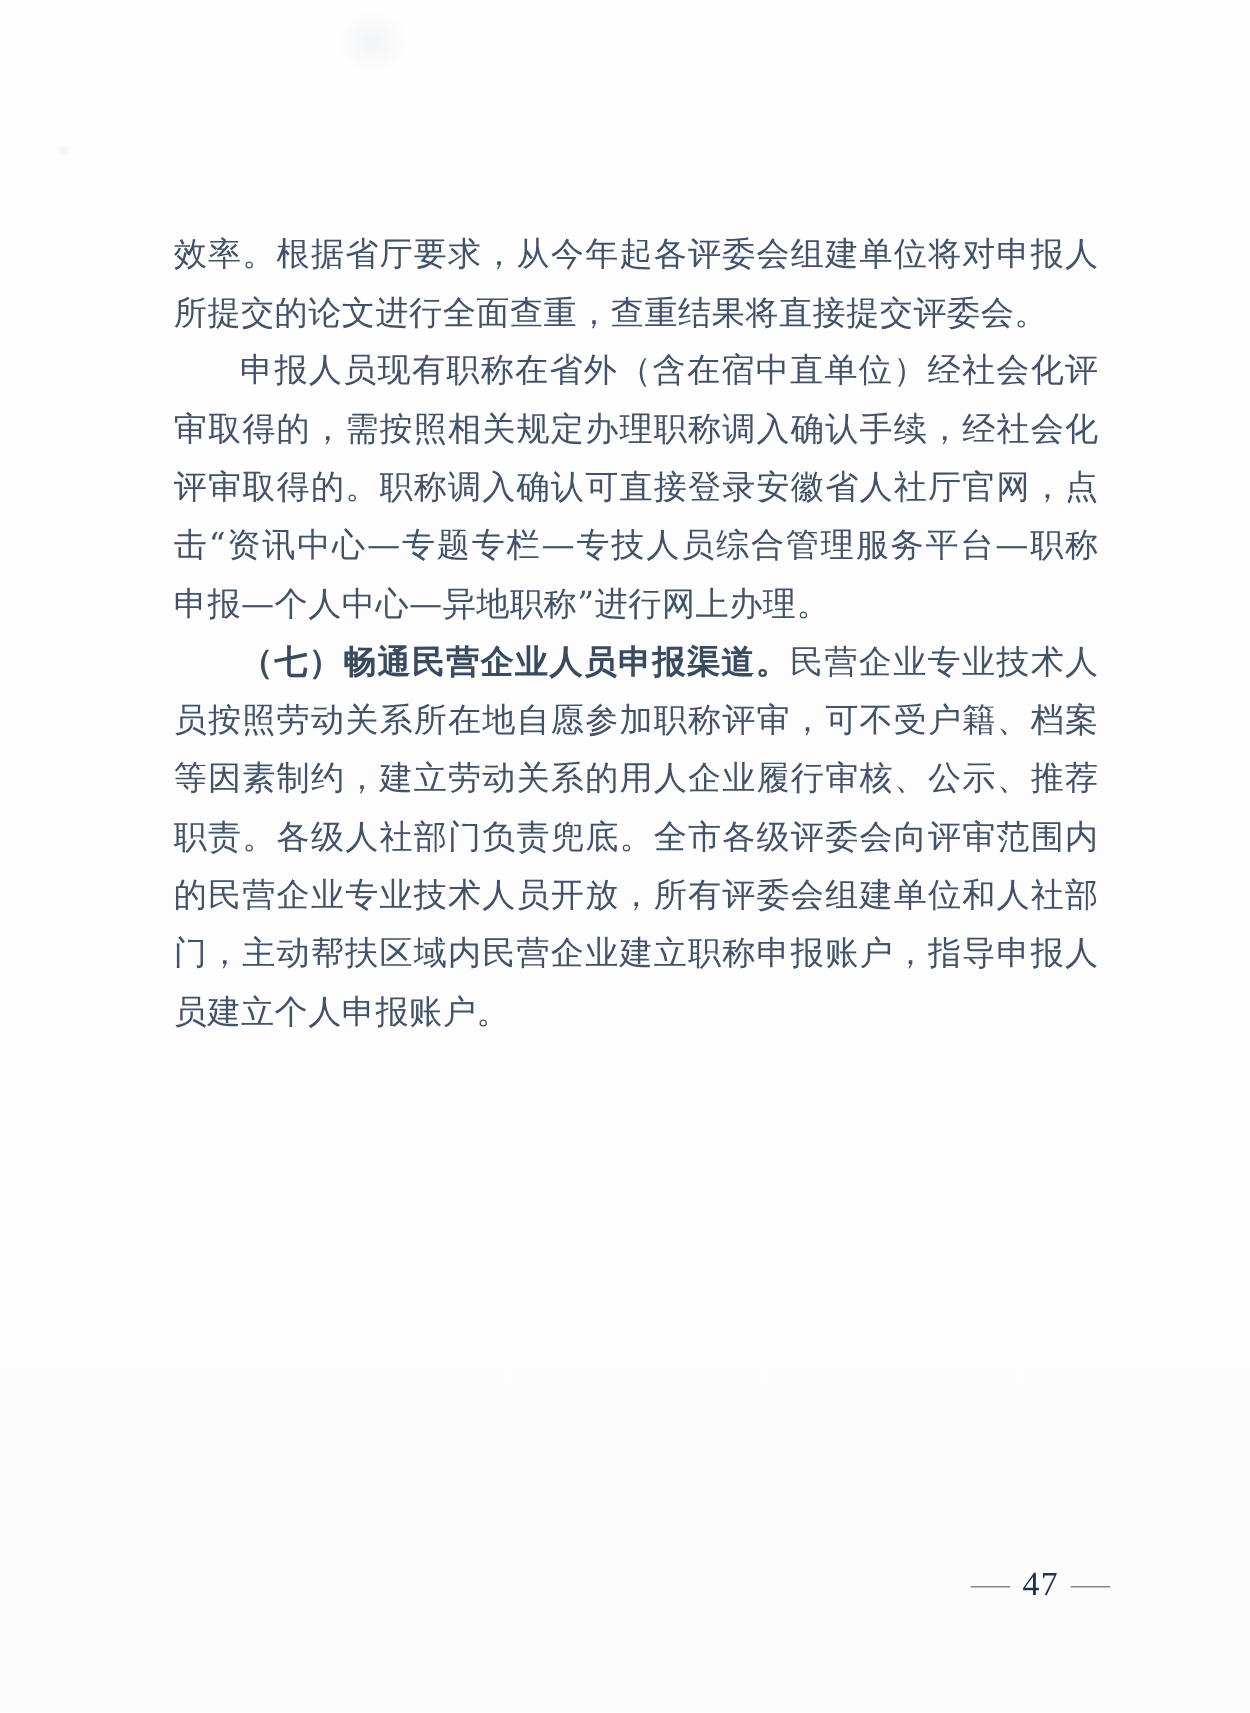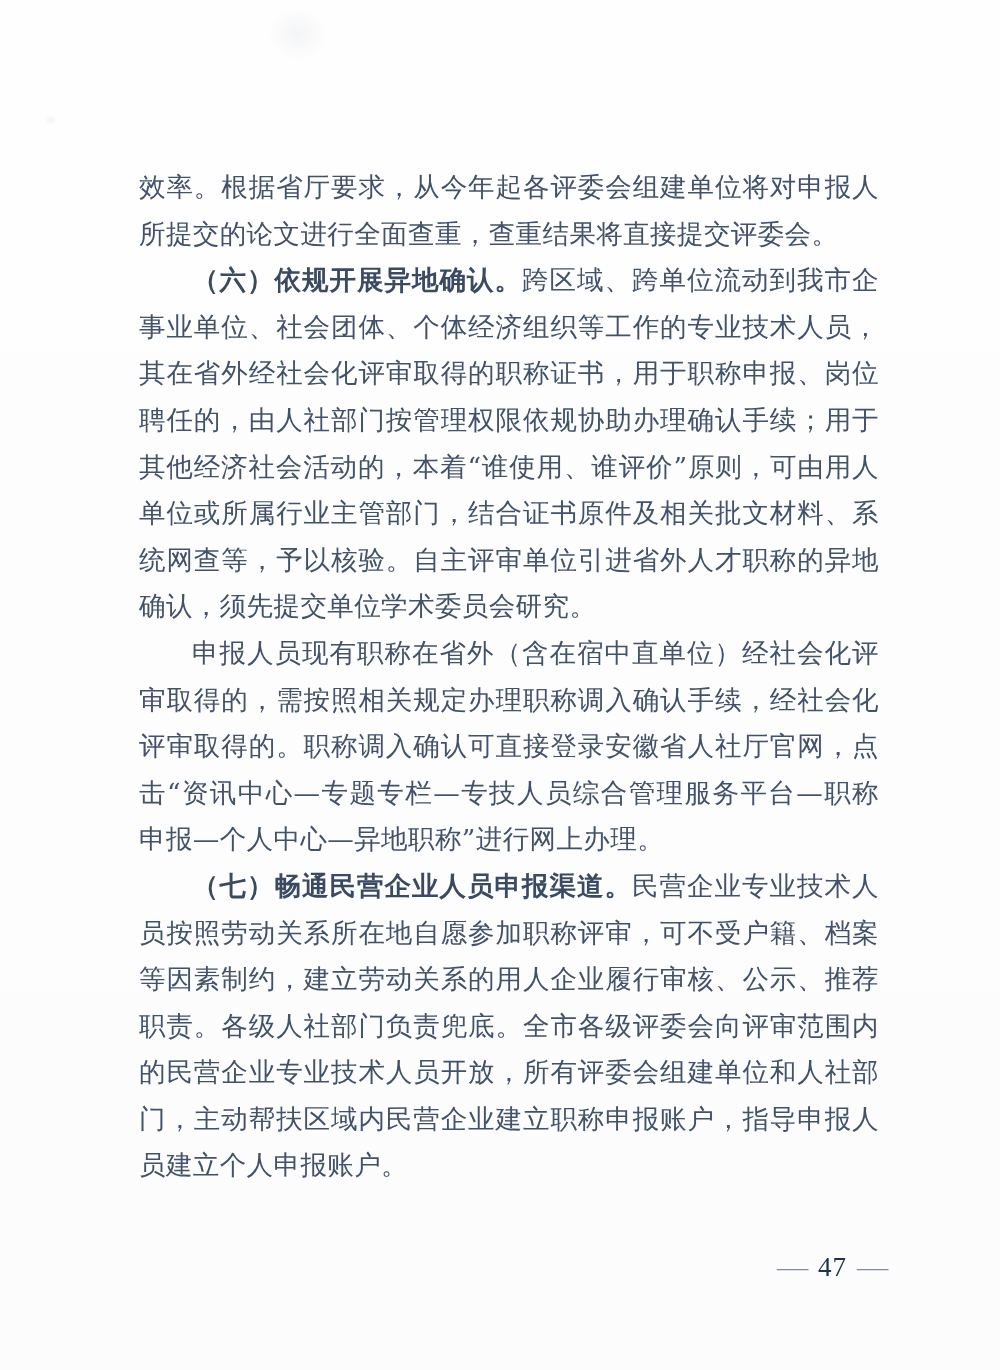--- a/index.html
+++ b/index.html
@@ -29,21 +29,21 @@
     left: 268px; top: 8px; width: 60px; height: 52px;
     background: radial-gradient(closest-side, rgba(150,160,175,0.10), rgba(150,160,175,0));
   }
   .artifact.a2 {
     left: 44px; top: 115px; width: 14px; height: 10px;
     background: radial-gradient(closest-side, rgba(150,160,175,0.12), rgba(150,160,175,0));
   }
   .text-block {
     position: absolute;
     left: 139px;
-    top: 164px;
+    top: 181px;
     width: 740px;
     font-family: "DejaVu Serif", "Liberation Serif", serif;
     font-size: 26.5px;
     line-height: 46.6px;
     color: #42526a;
     text-align: justify;
     text-justify: inter-ideograph;
     letter-spacing: 0.4px;
     -webkit-font-smoothing: antialiased;
   }
@@ -84,21 +84,20 @@
 
 <div class="page">
 
   <div class="artifact a1"></div>
   <div class="artifact a2"></div>
 
   <div class="text-block">
 
     <p class="para"><span>效率。根据省厅要求，从今年起各评委会组建单位将对申报人所提交的论文进行全面查重，查重结果将直接提交评委会。</span></p>
 
-    <p class="para indent"><span class="lead">（六）依规开展异地确认。</span><span>跨区域、跨单位流动到我市企事业单位、社会团体、个体经济组织等工作的专业技术人员，其在省外经社会化评审取得的职称证书，用于职称申报、岗位聘任的，由人社部门按管理权限依规协助办理确认手续；用于其他经济社会活动的，本着“谁使用、谁评价”原则，可由用人单位或所属行业主管部门，结合证书原件及相关批文材料、系统网查等，予以核验。自主评审单位引进省外人才职称的异地确认，须先提交单位学术委员会研究。</span></p>
 
     <p class="para indent"><span>申报人员现有职称在省外（含在宿中直单位）经社会化评审取得的，需按照相关规定办理职称调入确认手续，经社会化评审取得的。职称调入确认可直接登录安徽省人社厅官网，点击“资讯中心—专题专栏—专技人员综合管理服务平台—职称申报—个人中心—异地职称”进行网上办理。</span></p>
 
     <p class="para indent"><span class="lead">（七）畅通民营企业人员申报渠道。</span><span>民营企业专业技术人员按照劳动关系所在地自愿参加职称评审，可不受户籍、档案等因素制约，建立劳动关系的用人企业履行审核、公示、推荐职责。各级人社部门负责兜底。全市各级评委会向评审范围内的民营企业专业技术人员开放，所有评委会组建单位和人社部门，主动帮扶区域内民营企业建立职称申报账户，指导申报人员建立个人申报账户。</span></p>
 
   </div>
 
   <div class="footer">
     <span class="dash">—</span>
     <span class="pagenum">47</span>

